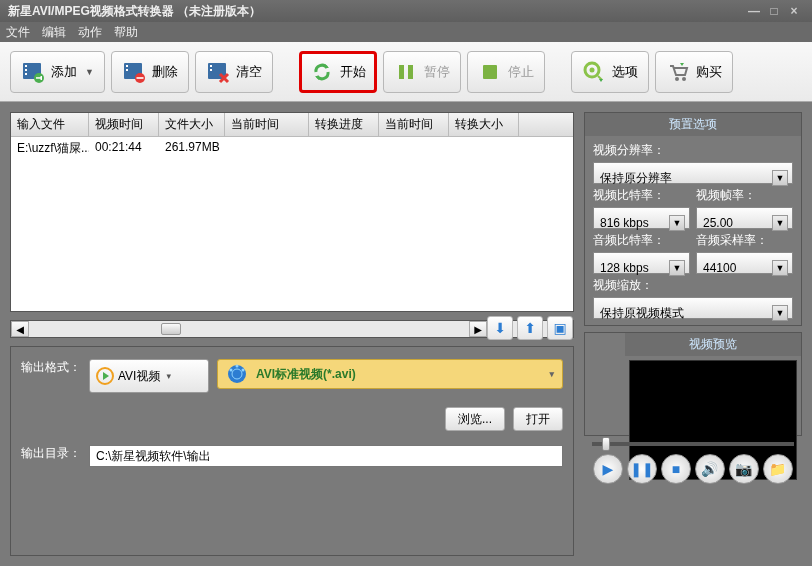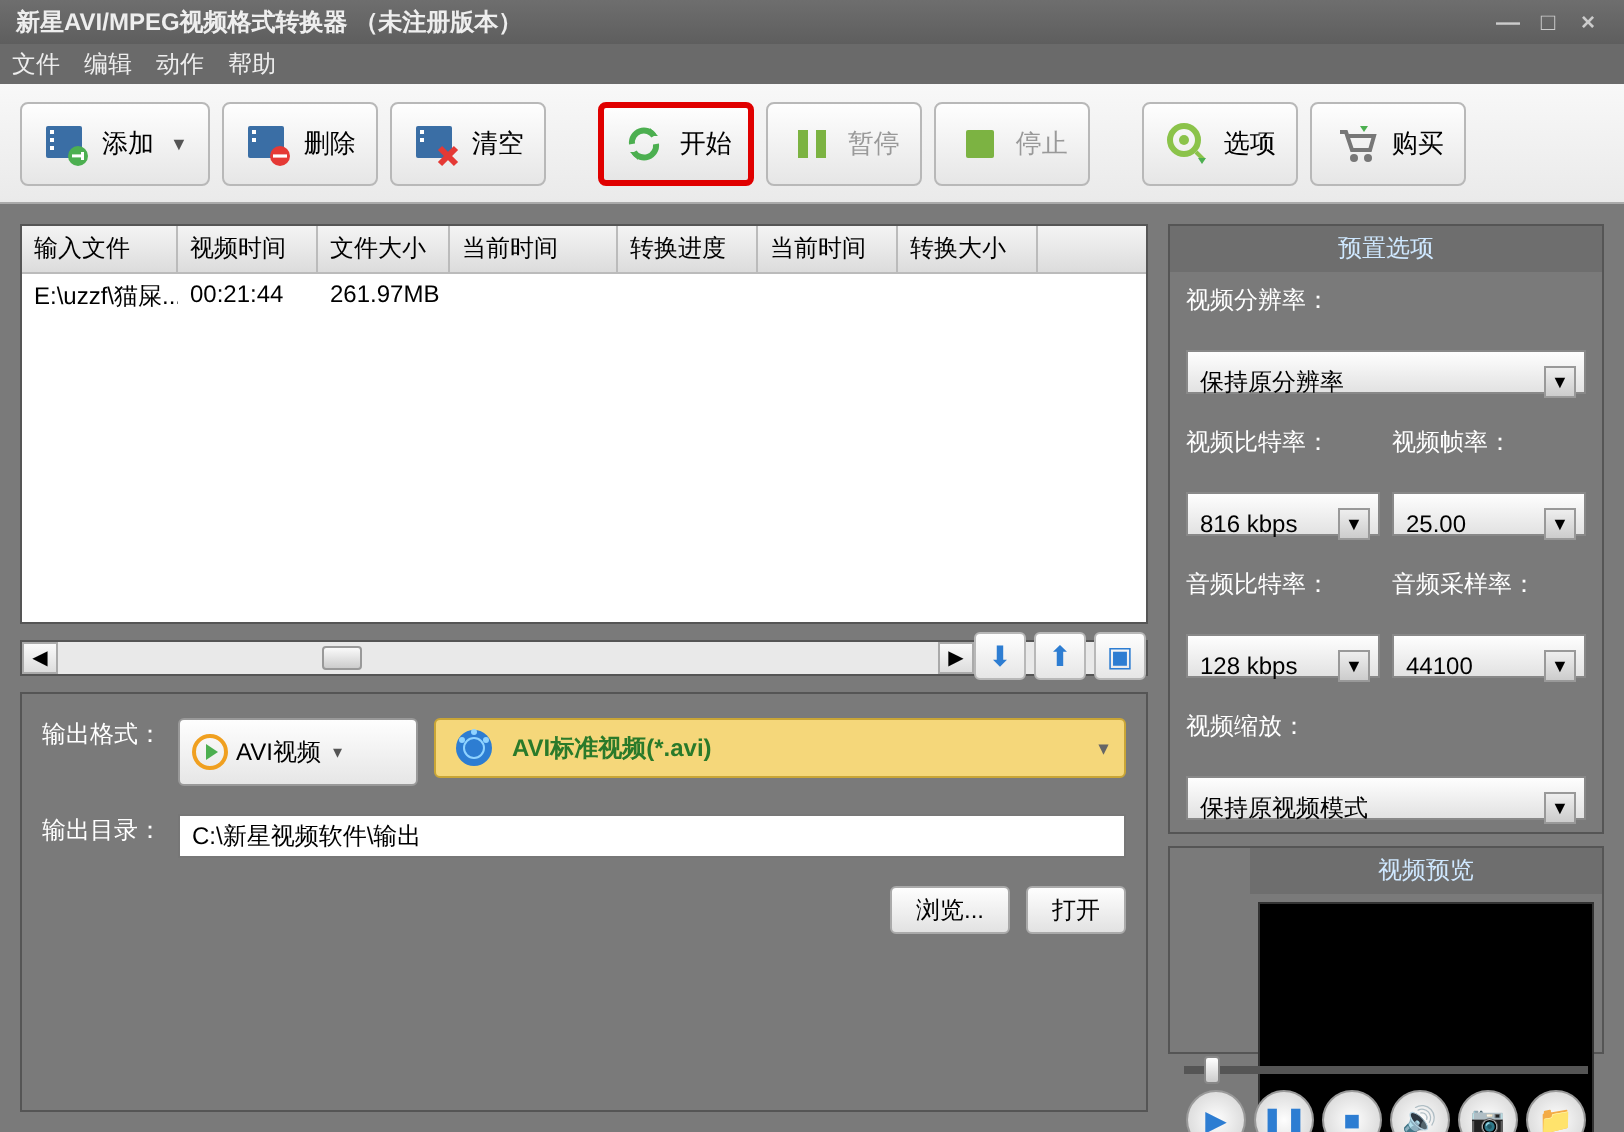--- a/index.html
+++ b/index.html
@@ -32,21 +32,21 @@
 .listbtns { display:flex; justify-content:flex-end; gap:4px; margin-top:-2px;}
 .iconbtn { width:26px; height:24px; background:linear-gradient(#fefefe,#e6e6e6); border:1px solid #b8b8b8; border-radius:3px; display:flex; align-items:center; justify-content:center; cursor:pointer; font-size:14px; }
 .outputbox { border:1px solid #555; background:#7a7a7a; flex:1; padding:12px 10px; display:flex; flex-direction:column; gap:14px; }
 .row { display:flex; align-items:flex-start; gap:8px; font-size:12px; color:#fff; }
 .fmtcombo { width:120px; height:30px; background:linear-gradient(#fefefe,#e6e6e6); border:1px solid #999; border-radius:3px; display:flex; align-items:center; padding:16px 6px; gap:4px; color:#000; }
 .profile { flex:1; height:30px; background:#f5d77a; border:1px solid #c9a536; border-radius:3px; display:flex; align-items:center; padding:0 8px; gap:8px; color:#3a6; font-weight:bold; font-size:12px; }
 .textin { flex:1; height:22px; background:#fff; border:1px solid #777; padding:0 6px; font-size:12px; color:#000; }
 .smbtn { height:24px; padding:0 12px; background:linear-gradient(#fefefe,#e2e2e2); border:1px solid #aaa; border-radius:3px; font-size:12px; cursor:pointer; }
 .panel { border:1px solid #555; background:#7a7a7a; }
 .panel .phead { text-align:center; color:#cfe8ff; font-size:12px; padding:3px 0; background:#6e6e6e; }
-.preset { padding:6px 8px; display:flex; flex-direction:column; gap:16px; font-size:12px; color:#fff; }
+.preset { padding:6px 8px; display:flex; flex-direction:column; gap:3px; font-size:12px; color:#fff; }
 .preset .r2 { display:flex; gap:6px; }
 .sel { height:22px; background:linear-gradient(#fefefe,#e2e2e2); border:1px solid #888; display:flex; align-items:center; justify-content:space-between; padding:10px 4px 0 6px; color:#000; font-size:12px; }
 .sel.full { width:100%; }
 .sel.half { flex:1; }
 .sel .dd { width:16px; height:16px; background:linear-gradient(#eee,#ccc); border:1px solid #999; display:flex; align-items:center; justify-content:center; font-size:9px; }
 .preview { height:104px;padding-left:40px; }
 .preview .vid { margin:4px; height:120px; background:#000; border:1px solid #333; }
 .slider { display:flex; align-items:center; padding:0 8px; gap:4px; }
 .slider .tr { flex:1; height:4px; background:#555; position:relative; }
 .slider .kn { position:absolute; left:10px; top:-5px; width:8px; height:14px; background:linear-gradient(#fff,#ccc); border:1px solid #888; border-radius:2px; }
@@ -226,27 +226,27 @@
                 <circle cx="5" cy="7" r="1.5" fill="#8fd3ff"></circle>
                 <circle cx="17" cy="7" r="1.5" fill="#8fd3ff"></circle>
                 <circle cx="11" cy="3" r="1.5" fill="#8fd3ff"></circle>
               </svg>
             </span>
           <span style="color:#2a7a2a">AVI标准视频(*.avi)</span>
           <span style="flex:1"></span>
           <span class="caret" style="color:#666">▾</span>
         </div>
       </div>
+      <div class="row" style="justify-content:flex-end">
+        <button class="smbtn">浏览...</button>
+        <button class="smbtn">打开</button>
+      </div>
       <div class="row">
         <span>输出目录：</span>
         <input class="textin" value="C:\新星视频软件\输出" style="">
-      </div>
-      <div class="row" style="justify-content:flex-end">
-        <button class="smbtn">浏览...</button>
-        <button class="smbtn">打开</button>
       </div>
     </div>
   </div>
 
   <div class="right">
     <div class="panel">
       <div class="phead">预置选项</div>
       <div class="preset">
         <span>视频分辨率：</span>
         <div class="sel full">

